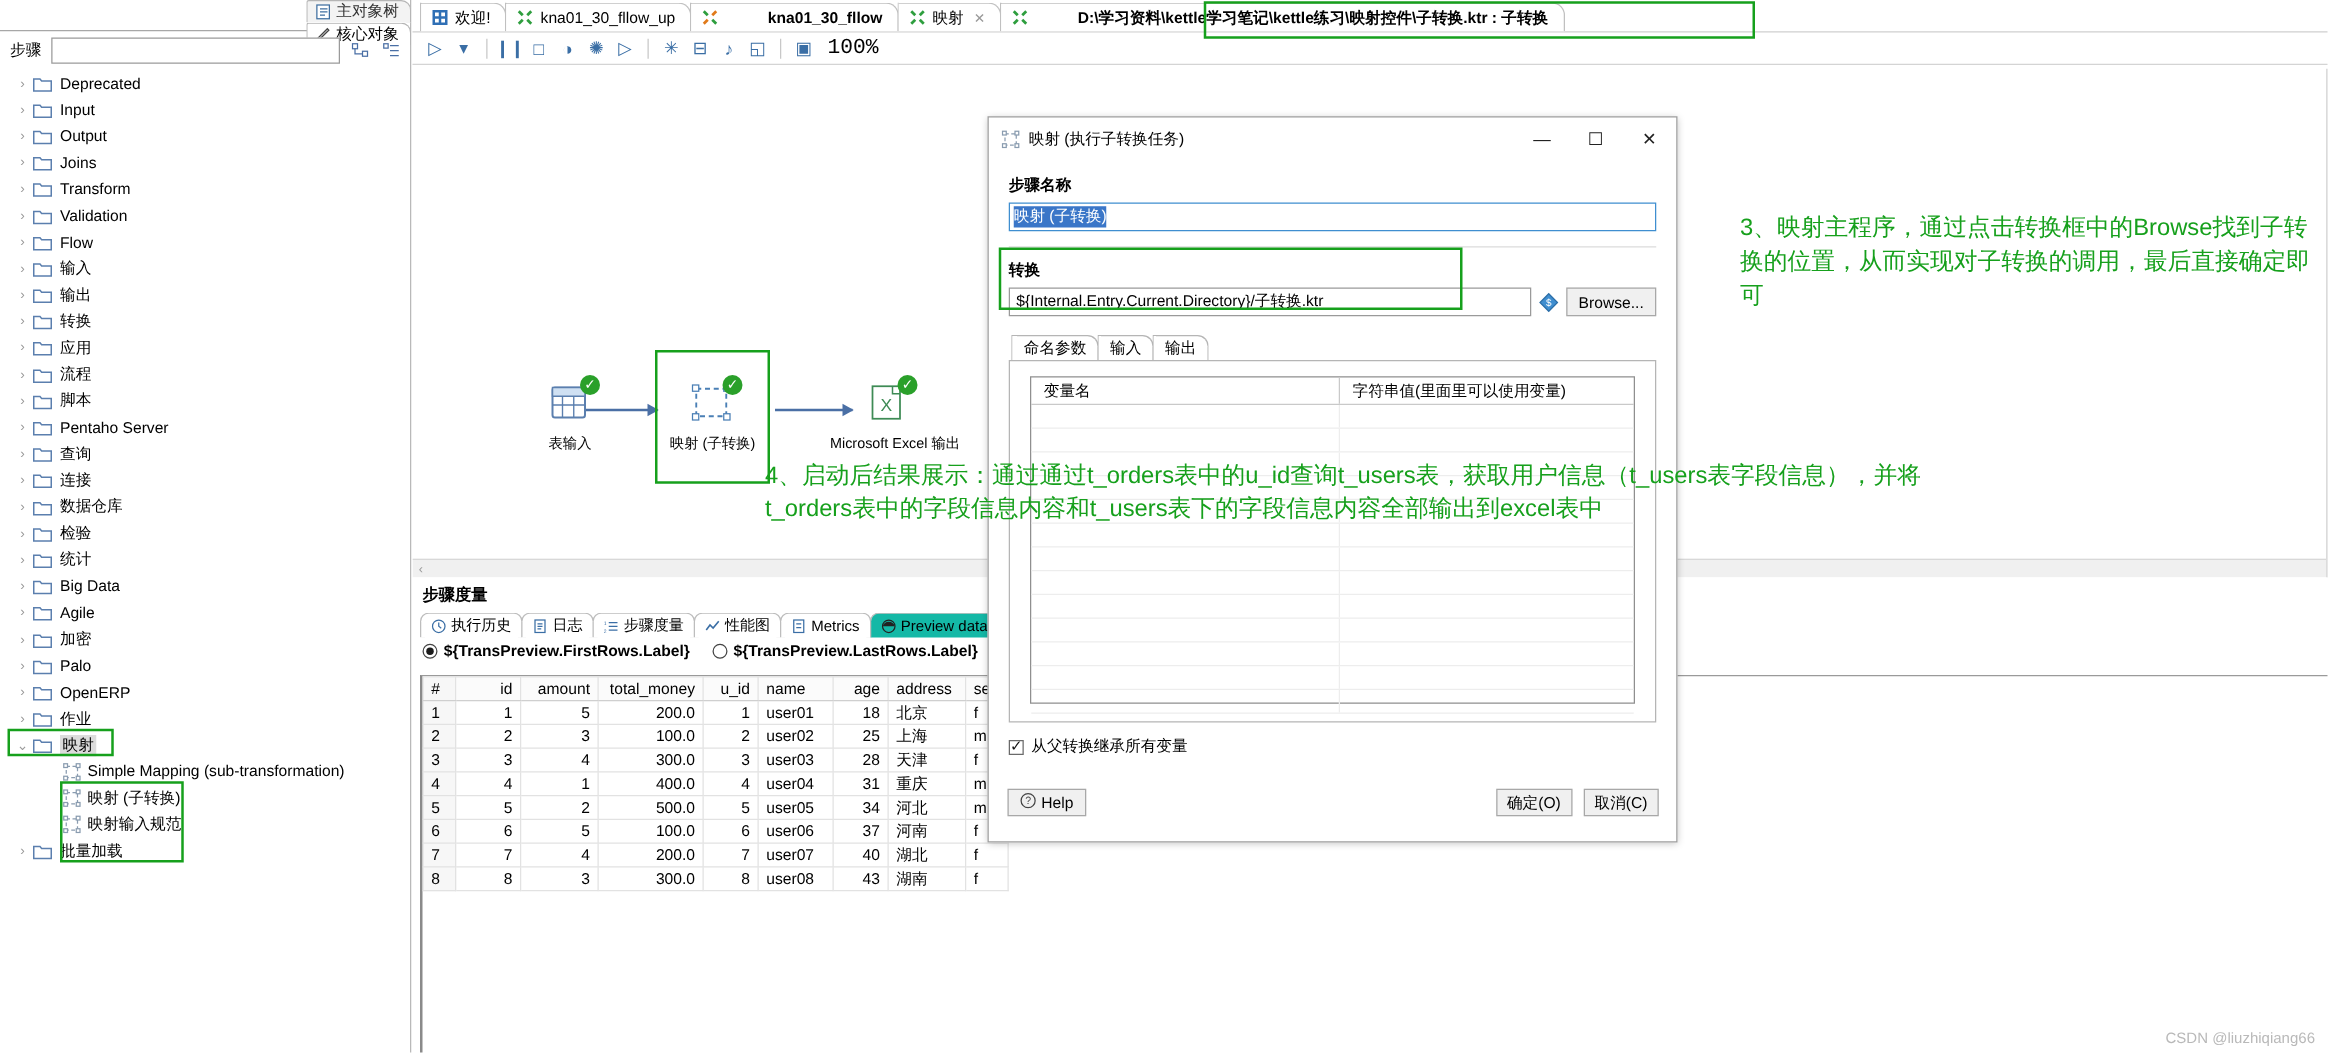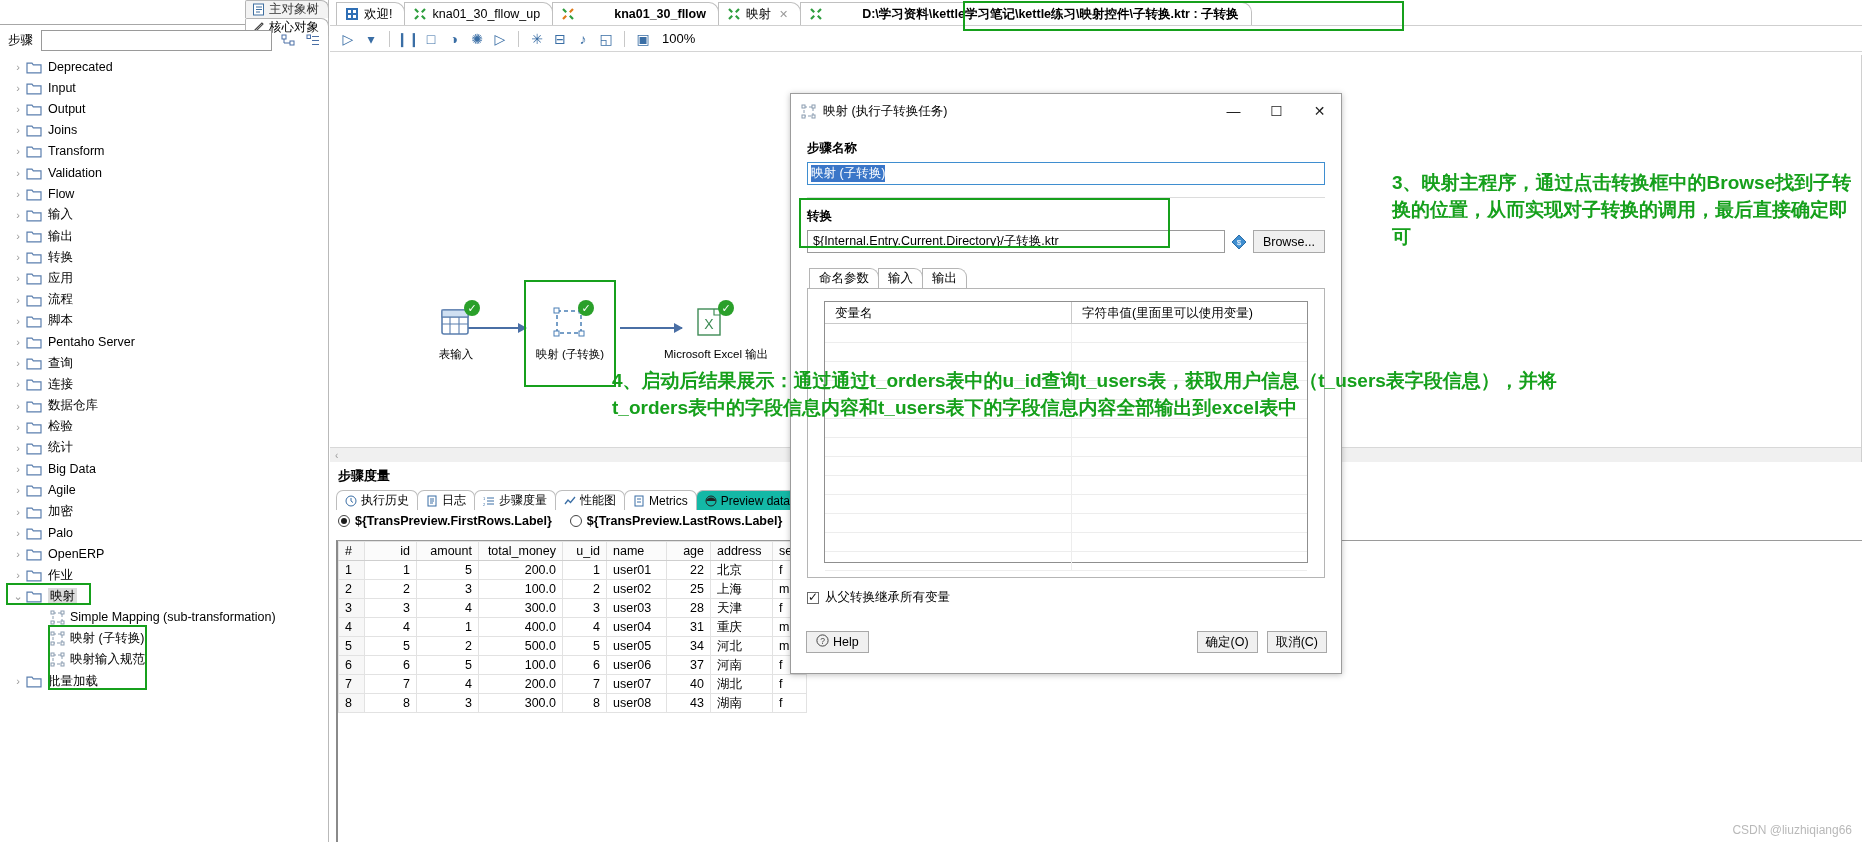--- a/index.html
+++ b/index.html
@@ -37,21 +37,21 @@
 
   .tabbar { display:flex; align-items:flex-end; height:26px; padding-left:6px; background:#fff; border-bottom:1px solid #cfcfcf; }
   .etab { display:flex; align-items:center; gap:5px; height:23px; padding:0 12px 0 8px; font-size:12.5px; background:#fff;
           border:1px solid #c0c0c0; border-bottom:none; margin-right:-1px; border-radius:0 10px 0 0; }
   .etab.bold { font-weight:bold;gap:39px; }
   .etab .x { color:#9a9a9a; font-size:11px; margin-left:3px; }
 
   .toolbar { display:flex; align-items:center; height:26px; gap:3px; padding-left:8px; border-bottom:1px solid #d4d4d4; }
   .tbtn { width:20px; height:20px; display:flex; align-items:center; justify-content:center; }
   .tsep { width:1px; height:16px; background:#c8c8c8; margin:0 5px; }
-  .zoom-val { font-size:13px; margin-left:6px; }
+  .zoom-val { font-size:17px; margin-left:6px;font-family:Liberation Mono, monospace; }
 
   
   #canvas { position:absolute; left:0; top:55px; right:0; height:407px; background:#fff; border-right:1px solid #d0d0d0; overflow:hidden; }
   .step { position:absolute; width:92px; text-align:center; }
   .step .icon { width:40px; height:38px; margin:0 auto; position:relative; }
   .step .caption { font-size:11.5px; margin-top:4px; white-space:nowrap; }
   .check { position:absolute; right:-4px; top:-5px; width:16px; height:16px; border-radius:50%; background:#2aa02a; color:#fff; font-size:11px; line-height:16px; text-align:center; font-weight:bold; }
   .hop { position:absolute; height:2px; background:#4a6fa5; }
   .hop:after { content:""; position:absolute; right:-1px; top:-4px; border-left:9px solid #4a6fa5; border-top:5px solid transparent; border-bottom:5px solid transparent; }
   .sel-frame { position:absolute; border:2.5px solid #16a01c; }
@@ -106,21 +106,21 @@
   .chk-row { display:flex; align-items:center; gap:6px; margin-top:11px; font-size:12.5px; }
   .chk { width:12px; height:12px; border:1px solid #6a6a6a; background:#fff; position:relative; }
   .chk.on:after { content:"✓"; position:absolute; left:0px; top:-3px; font-size:12px; color:#111; }
 
   .dlg-footer { position:absolute; left:0; right:0; bottom:0; height:52px; }
   .help-btn { position:absolute; left:15px; top:10px; height:22px; min-width:58px; border:1px solid #a8a8a8; background:#f0f0f0; display:flex; align-items:center; gap:4px; padding:0 9px; font-size:12.5px; }
   .foot-btns { position:absolute; right:14px; top:10px; display:flex; gap:9px; }
   .foot-btns .b { height:22px; min-width:57px; border:1px solid #a8a8a8; background:#f0f0f0; display:flex; align-items:center; justify-content:center; font-size:12.5px; padding:0 8px; }
 
   
-  .anno { position:absolute; color:#16a01c; font-weight:bold; line-height:1.42; }
+  .anno { position:absolute; color:#16a01c; font-weight:normal; line-height:1.42; }
   #anno1 { left:1392px; top:170px; width:470px; font-size:19px; }
   #anno2 { left:612px; top:368px; width:950px; font-size:19px; }
 
   .watermark { position:absolute; right:10px; bottom:5px; color:#b9b9b9; font-size:12px; }
 </style>
 </head>
 <body>
 
 <div id="left-panel">
 
@@ -648,21 +648,21 @@
               <th class="txt" style="width:62px">address</th>
               <th class="txt" style="width:34px">sex</th>
             </tr>
             <tr>
               <td class="idx">1</td>
               <td class="num">1</td>
               <td class="num">5</td>
               <td class="num">200.0</td>
               <td class="num">1</td>
               <td class="txt">user01</td>
-              <td class="num">22</td>
+              <td class="num">18</td>
               <td class="txt">北京</td>
               <td class="txt">f</td>
             </tr>
             <tr>
               <td class="idx">2</td>
               <td class="num">2</td>
               <td class="num">3</td>
               <td class="num">100.0</td>
               <td class="num">2</td>
               <td class="txt">user02</td>

